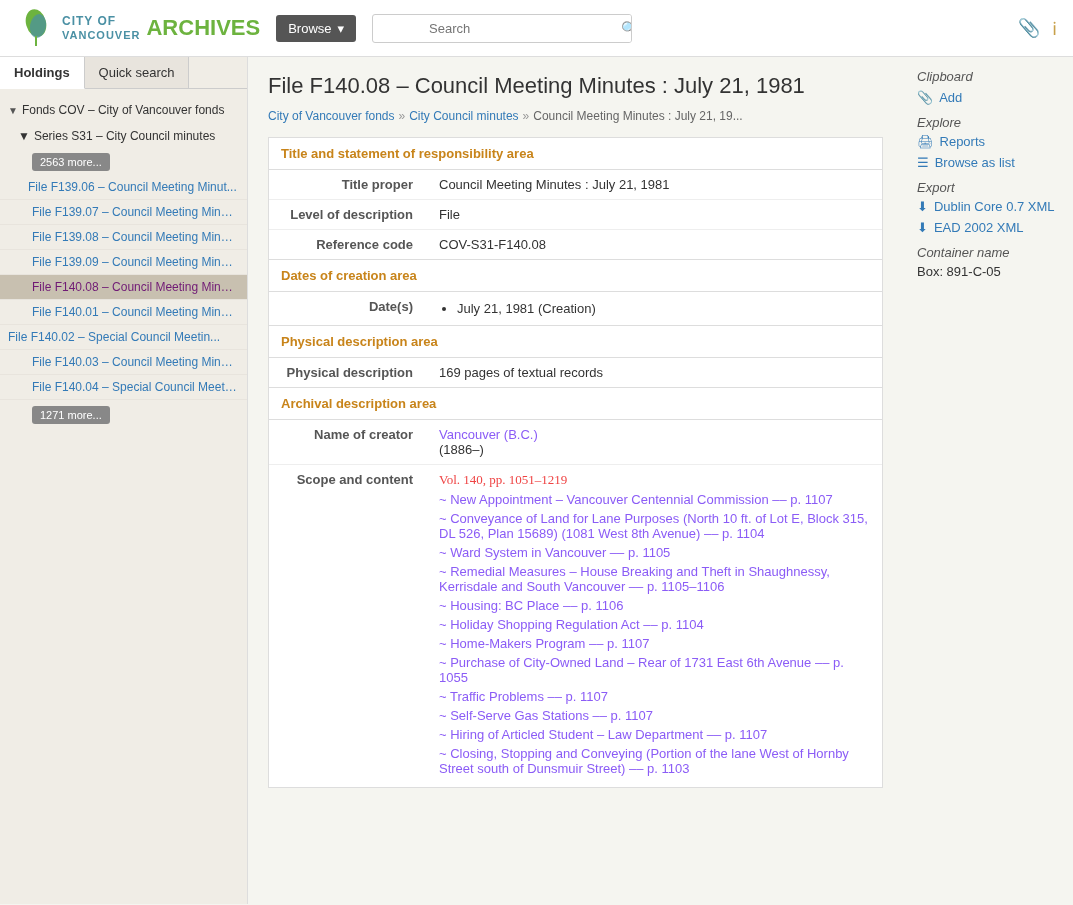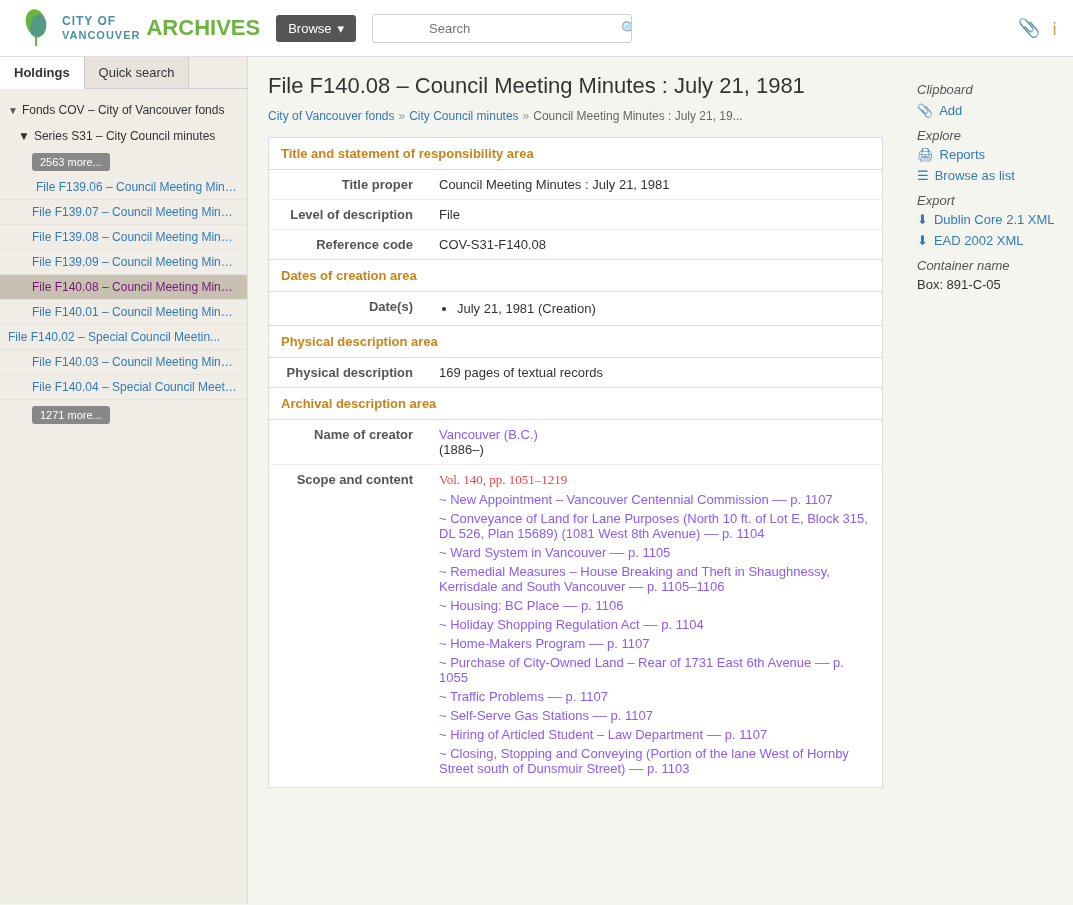--- a/index.html
+++ b/index.html
@@ -240,21 +240,20 @@
     .desc-table td.value a, .desc-table td.value .link { color: #8b5cf6; cursor: pointer; }
 
     
     #right-panel {
       width: 170px;
       min-width: 170px;
       padding: 12px 14px;
       background: #f5f5f0;
       font-size: 13px;
       overflow-y: auto;
-      margin-top: 13px;
     }
     .rp-section-title {
       font-style: italic;
       color: #555;
       margin-bottom: 6px;
       font-size: 13px;
     }
     .rp-item {
       display: flex;
       align-items: center;
@@ -328,21 +327,21 @@
         <span>Fonds COV – City of Vancouver fonds</span>
       </div>
       <div class="sidebar-series" style="padding-left:18px;">
         <span class="arrow">▼</span>
         <span>Series S31 – City Council minutes</span>
       </div>
       <div style="padding-left:24px;">
         <button class="more-btn">2563 more...</button>
       </div>
       <div id="sidebar-files">
-          <div class="sidebar-file-item" style="padding-left: 36px;">File F139.06 – Council Meeting Minut...</div>
+          <div class="sidebar-file-item" style="padding-left: 28px;">File F139.06 – Council Meeting Minut...</div>
           <div class="sidebar-file-item" style="padding-left: 32px;">File F139.07 – Council Meeting Minut...</div>
           <div class="sidebar-file-item" style="padding-left: 32px;">File F139.08 – Council Meeting Minut...</div>
           <div class="sidebar-file-item" style="padding-left: 32px;">File F139.09 – Council Meeting Minut...</div>
           <div class="sidebar-file-item active" style="padding-left: 32px;">File F140.08 – Council Meeting Minut...</div>
           <div class="sidebar-file-item" style="padding-left: 32px;">File F140.01 – Council Meeting Minut...</div>
           <div class="sidebar-file-item" style="">File F140.02 – Special Council Meetin...</div>
           <div class="sidebar-file-item" style="padding-left: 32px;">File F140.03 – Council Meeting Minut...</div>
           <div class="sidebar-file-item" style="padding-left: 32px;">File F140.04 – Special Council Meetin...</div>
         </div>
       <div style="padding-left:24px; margin-top:2px;">
@@ -458,21 +457,21 @@
     </div>
     <div class="rp-item">
       <span>☰</span>
       <span>Browse as list</span>
     </div>
 
     <div class="rp-divider"></div>
     <div class="rp-label">Export</div>
     <div class="rp-item">
       <span>⬇</span>
-      <span>Dublin Core 2.1 XML</span>
+      <span>Dublin Core 0.7 XML</span>
     </div>
     <div class="rp-item">
       <span>⬇</span>
       <span>EAD 2002 XML</span>
     </div>
 
     <div class="rp-divider"></div>
     <div class="rp-label">Container name</div>
     <div class="rp-value">Box: 891-C-05</div>
   </div>

